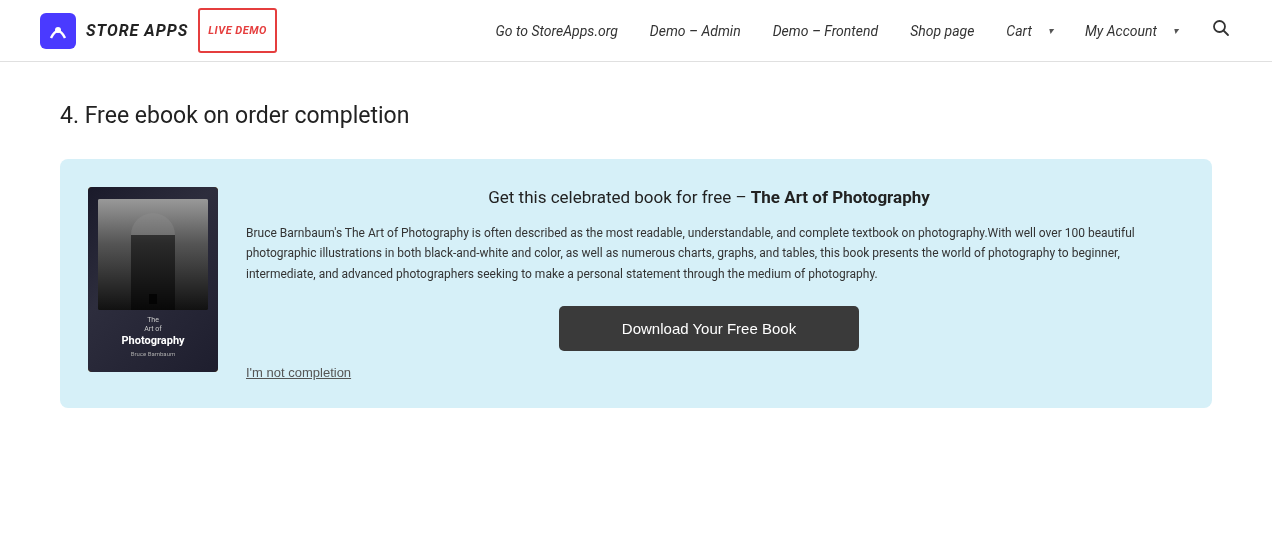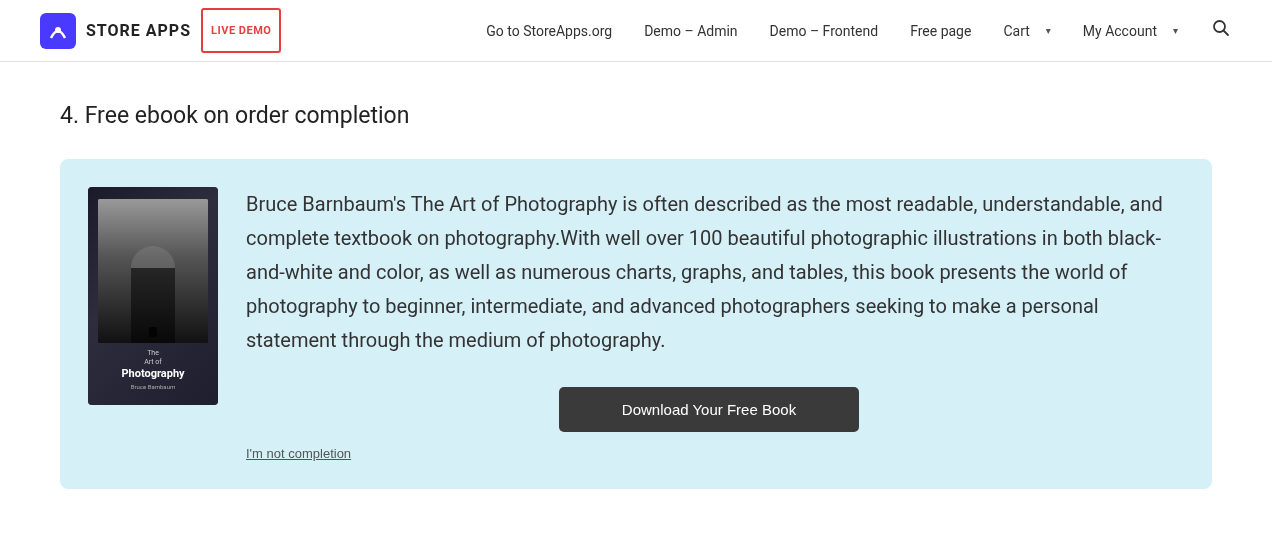--- a/index.html
+++ b/index.html
@@ -25,20 +25,21 @@
       padding: 0 40px;
       height: 62px;
       border-bottom: 1px solid #e0e0e0;
       background: #fff;
     }
 
     .header-left {
       display: flex;
       align-items: center;
       gap: 10px;
+      font-style: italic;
     }
 
     .logo-icon {
       width: 36px;
       height: 36px;
       background: #4a3aff;
       border-radius: 6px;
       display: flex;
       align-items: center;
       justify-content: center;
@@ -63,20 +64,21 @@
       font-weight: 700;
       padding: 14px 8px;
       border-radius: 3px;
       letter-spacing: 0.5px;
     }
 
     .header-nav {
       display: flex;
       align-items: center;
       gap: 32px;
+      font-style: italic;
     }
 
     .nav-item {
       font-size: 14px;
       color: #333;
       text-decoration: none;
       cursor: pointer;
     }
 
     .nav-item-with-chevron {
@@ -136,21 +138,21 @@
       border-radius: 8px;
       padding: 28px 40px 28px 28px;
       display: flex;
       gap: 28px;
       align-items: flex-start;
     }
 
     .book-cover {
       width: 130px;
       min-width: 130px;
-      height: 218px;
+      height: 185px;
       background: #a16207;
       border-radius: 4px;
       overflow: hidden;
       position: relative;
       display: flex;
       flex-direction: column;
       align-items: center;
       justify-content: center;
     }
 
@@ -208,24 +210,24 @@
       color: #222;
       margin-bottom: 16px;
       text-align: center;
     }
 
     .gift-subtitle strong {
       font-weight: 700;
     }
 
     .gift-description {
-      font-size: 20px;
+      font-size: 12px;
       color: #333;
       line-height: 1.7;
-      margin-bottom: 30px;
+      margin-bottom: 22px;
     }
 
     .download-btn {
       display: block;
       width: 100%;
       max-width: 300px;
       margin: 0 auto 14px auto;
       background: #3a3a3a;
       color: white;
       border: none;
@@ -260,21 +262,21 @@
       </svg>
     </div>
     <span class="logo-text">STORE APPS</span>
     <span class="live-demo-badge">LIVE DEMO</span>
   </div>
 
   <nav class="header-nav">
     <a class="nav-item">Go to StoreApps.org</a>
     <a class="nav-item">Demo – Admin</a>
     <a class="nav-item">Demo – Frontend</a>
-    <a class="nav-item">Free page</a>
+    <a class="nav-item">Shop page</a>
     <div class="nav-item nav-item-with-chevron">
       <span>Cart</span>
       <span class="chevron">▾</span>
     </div>
     <div class="nav-item nav-item-with-chevron">
       <span>My Account</span>
       <span class="chevron">▾</span>
     </div>
     <button class="search-icon-btn">
       <svg width="18" height="18" viewBox="0 0 18 18" fill="none">
@@ -304,19 +306,22 @@
         <div class="book-title-text">
           <div class="art-of">The</div>
           <div class="art-of">Art of</div>
           <div class="photography">Photography</div>
           <div class="author">Bruce Barnbaum</div>
         </div>
       </div>
     </div>
 
     <div class="gift-content">
+      <p class="gift-subtitle">
+        <span>Get this celebrated book for free – </span><strong>The Art of Photography</strong>
+      </p>
       <p class="gift-description">Bruce Barnbaum's The Art of Photography is often described as the most readable, understandable, and complete textbook on photography.With well over 100 beautiful photographic illustrations in both black-and-white and color, as well as numerous charts, graphs, and tables, this book presents the world of photography to beginner, intermediate, and advanced photographers seeking to make a personal statement through the medium of photography.</p>
       <button class="download-btn">Download Your Free Book</button>
       <button class="not-interested-link">I'm not completion</button>
     </div>
 
   </div>
 </main>
 
 </body></html>

